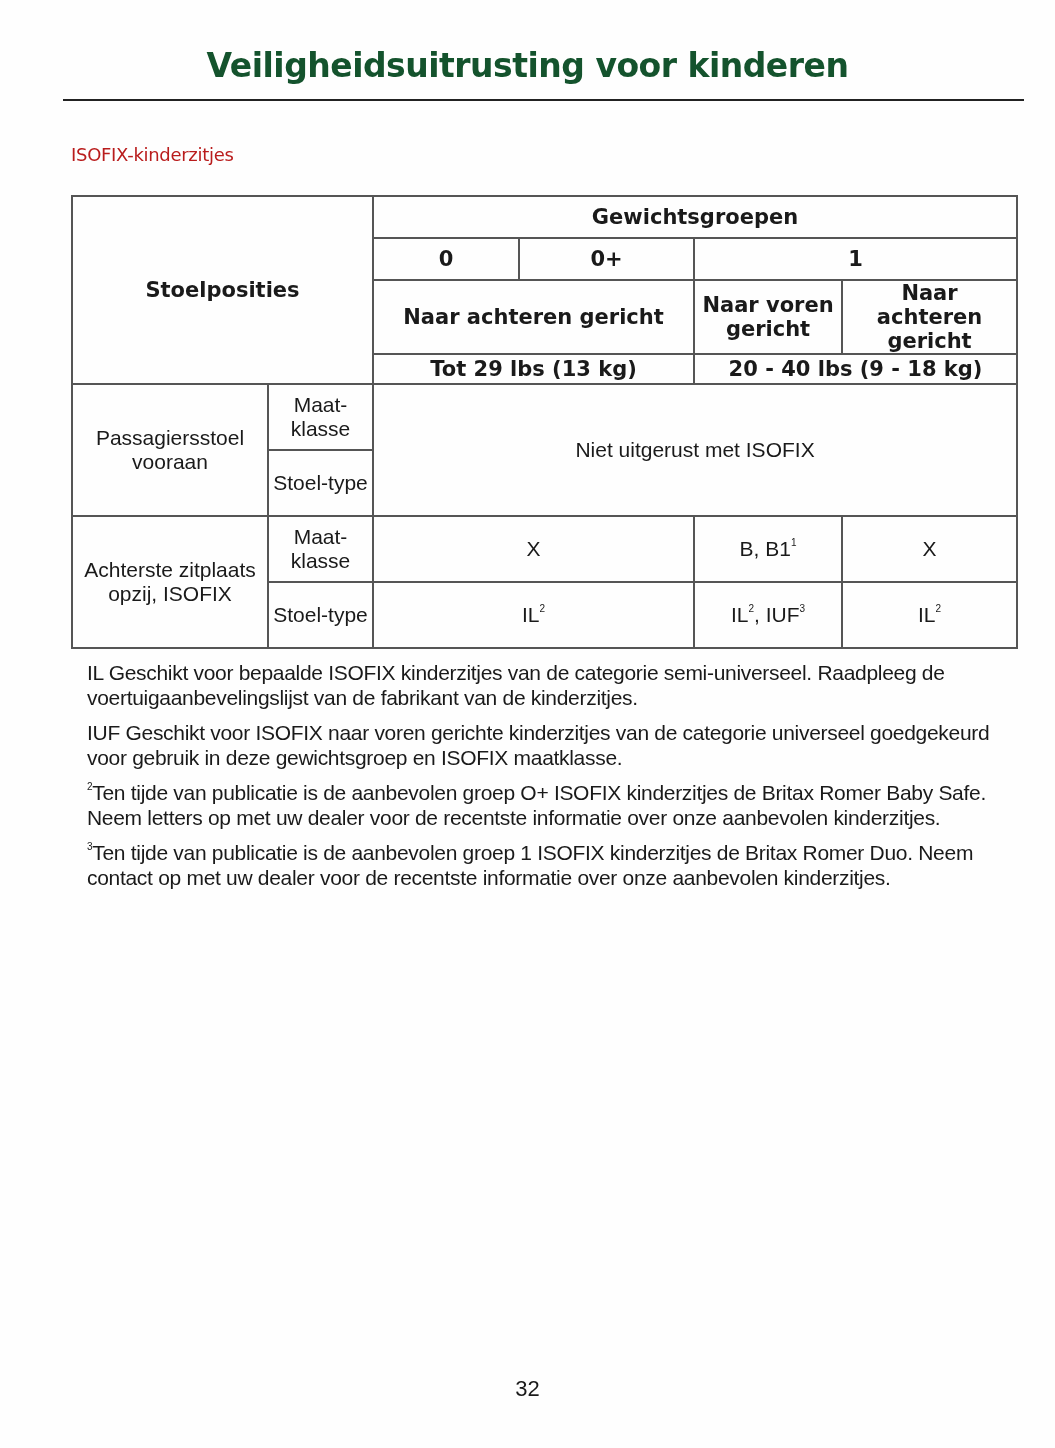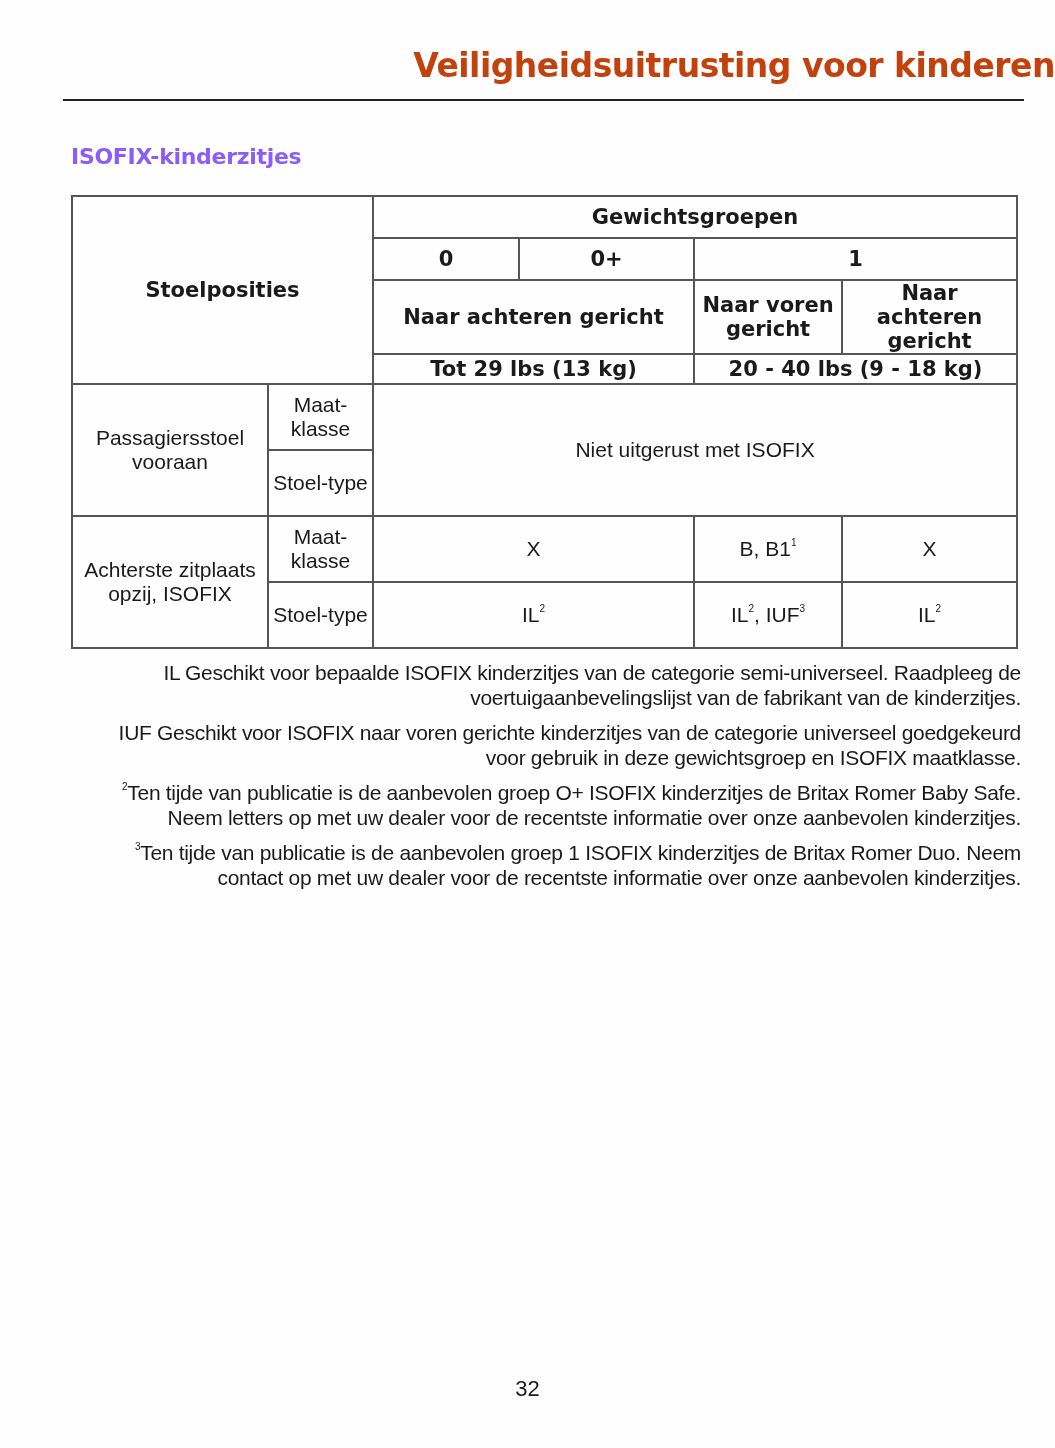--- a/index.html
+++ b/index.html
@@ -1,48 +1,48 @@
 <!DOCTYPE html>
 <html><head>
 <meta charset="utf-8">
 <style>
   html, body { margin: 0; padding: 0; }
   body {
     width: 1055px; height: 1448px; background: #fefefe; color: #1a1a1a;
     font-family: "Liberation Sans", sans-serif; position: relative; overflow: hidden;
   }
   .page-title {
-    position: absolute; left: 0; right: 0; top: 46px; text-align: right;
+    position: absolute; left: 0; right: 0; top: 46px; text-align: center;
     font-family: "DejaVu Sans", sans-serif; font-weight: bold; font-size: 33px;
-    letter-spacing: -0.5px; color: #c2410c;
+    letter-spacing: -0.5px; color: #14532d;
   }
   .title-rule {
     position: absolute; left: 63px; top: 99px; width: 961px; height: 2px; background: #222;
   }
   .section-title {
     position: absolute; left: 71px; top: 144px;
-    font-family: "DejaVu Sans", sans-serif; font-weight: bold; font-size: 22px; color: #8b5cf6;
+    font-family: "DejaVu Sans", sans-serif; font-weight: normal; font-size: 18px; color: #b91c1c;
     letter-spacing: -0.3px;
   }
   table.isofix {
     position: absolute; left: 71px; top: 195px; width: 945px;
     border-collapse: collapse; table-layout: fixed;
   }
   table.isofix td {
     border: 2px solid #555; text-align: center; vertical-align: middle;
     padding: 0 4px; font-size: 21px; line-height: 24px; color: #1a1a1a;
   }
   td.hd { font-family: "DejaVu Sans", sans-serif; font-weight: bold; font-size: 17px; line-height: 24px; }
   td.left { text-align: left; padding-left: 7px; }
   sup { font-size: 10px; vertical-align: 10px; line-height: 0; }
   .notes {
     position: absolute; left: 71px; top: 660px; width: 950px; font-size: 21px; line-height: 25px;
     letter-spacing: -0.3px;
   }
-  .notes p { margin: 0 0 10px 16px; text-align: right; }
+  .notes p { margin: 0 0 10px 16px; }
   .page-number {
     position: absolute; left: 0; right: 0; top: 1376px; text-align: center; font-size: 22px;
   }
 </style>
 </head>
 <body>
 
 <div class="page-title">Veiligheidsuitrusting voor kinderen</div>
 <div class="title-rule"></div>
 <div class="section-title">ISOFIX-kinderzitjes</div>

